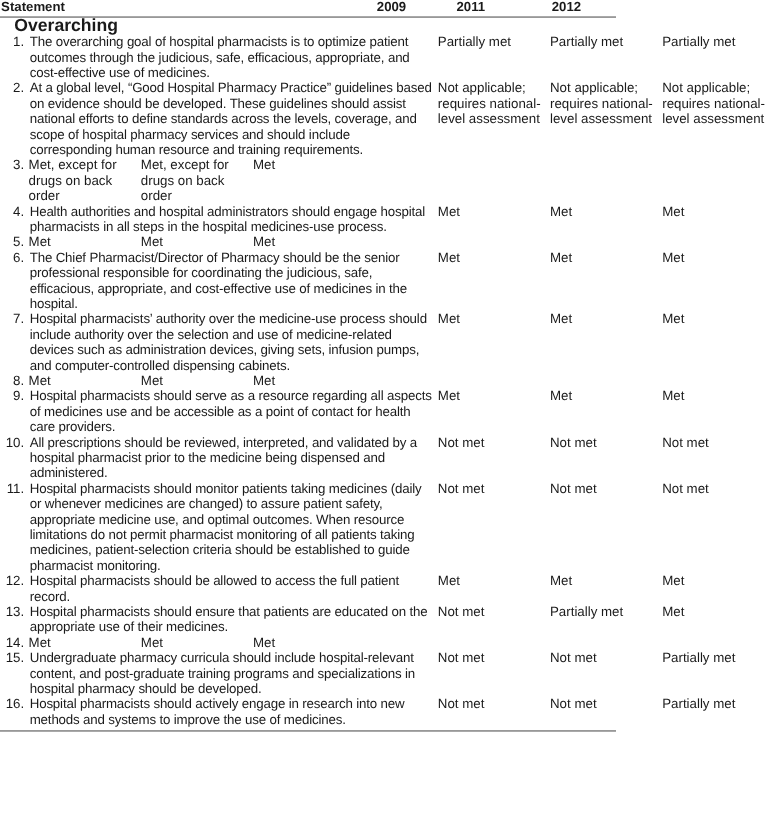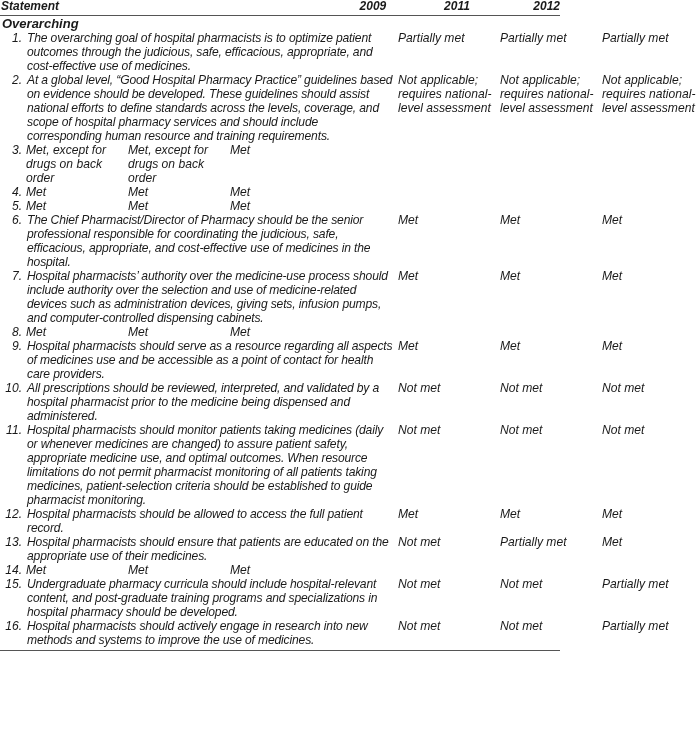--- a/index.html
+++ b/index.html
@@ -6,41 +6,40 @@
   body {
     width: 700px; height: 756px; overflow: hidden;
     font-family: "Liberation Sans", sans-serif;
     color: #1a1a1a;
   }
   .tbl {
     position: relative;
     width: 560px;
     font-size: 12.1px;
     line-height: 14px;
-    font-style: italic;
   }
   .hdr {
     display: flex;
     height: 14px;
     font-weight: bold;
     font-size: 12px;
     line-height: 13px;
     border-bottom: 1px solid #555;
     padding-bottom: 1px;
   }
   .hdr .c-stmt { width: 396px; padding-left: 1px; }
-  .hdr .c-yr { text-align: right; }
+  .hdr .c-yr { text-align: center; }
   .hdr .y1 { width: 74px; }
   .hdr .y2 { width: 102px; }
   .hdr .y3 { width: 110px; }
   .section {
     font-weight: bold;
-    font-size: 13px;
+    font-size: 16px;
     line-height: 14px;
-    padding-left: 2px;
+    padding-left: 13px;
     margin-top: 1px;
   }
   .row {
     display: flex;
     align-items: flex-start;
   }
   .num {
     width: 22px;
     text-align: right;
     flex: 0 0 22px;
@@ -96,20 +95,21 @@
 
   <div class="row">
     <div class="num">3.</div>
     <div class="val v1">Met, except for drugs on back order</div>
     <div class="val v2">Met, except for drugs on back order</div>
     <div class="val v3">Met</div>
   </div>
 
   <div class="row">
     <div class="num">4.</div>
+    <div class="txt">Health authorities and hospital administrators should engage hospital pharmacists in all steps in the hospital medicines-use process.</div>
     <div class="val v1">Met</div>
     <div class="val v2">Met</div>
     <div class="val v3">Met</div>
   </div>
 
   <div class="row">
     <div class="num">5.</div>
     <div class="val v1">Met</div>
     <div class="val v2">Met</div>
     <div class="val v3">Met</div>

